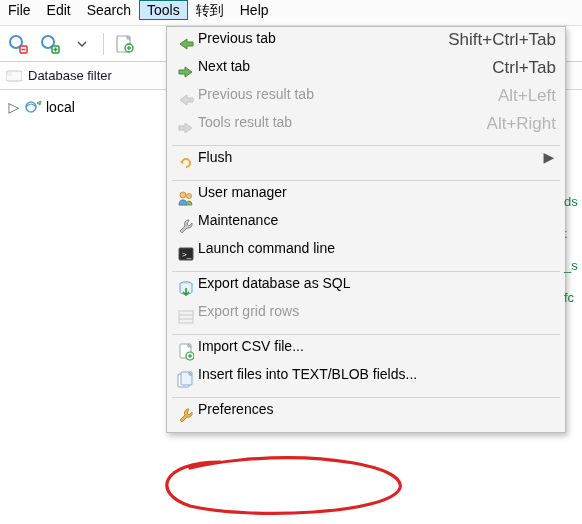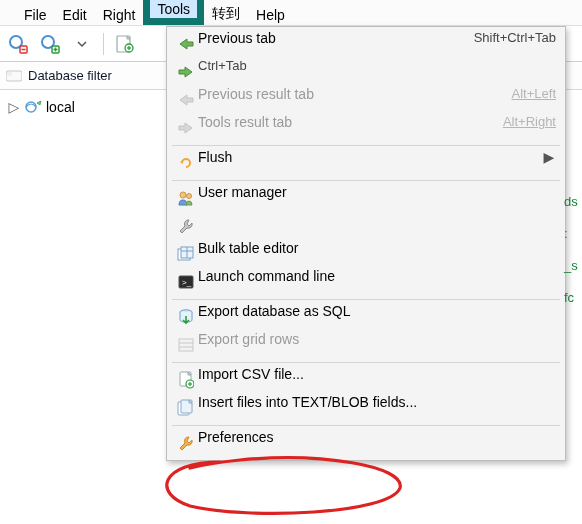--- a/index.html
+++ b/index.html
@@ -9,33 +9,33 @@
     font-size: 14px;
     background: #fff;
     color: #000;
     width: 582px;
     height: 524px;
     overflow: hidden;
     position: relative;
   }
   .menubar {
     display: flex;
-    align-items: flex-end;
+    align-items: flex-start;
     height: 26px;
-    padding: 0 16px;
+    padding: 0 0;
     border-bottom: 1px solid #e0e0e0;
     background: #fbfbfb;
   }
   .menubar .mitem {
     padding: 2px 8px;
     cursor: default;
   }
   .menubar .mitem.open {
     background: #cde8ff;
-    border: 7px solid #0f766e;
+    border: 1px solid #0f766e;
     padding: 1px 7px;
   }
   .toolbar {
     display: flex;
     align-items: center;
     height: 36px;
     padding: 2px 4px;
     gap: 4px;
     border-bottom: 1px solid #d0d0d0;
   }
@@ -81,24 +81,24 @@
     box-shadow: 2px 3px 6px rgba(0,0,0,.25);
     padding: 3px;
   }
   .drow {
     display: flex;
     height: 28px;
     padding: 0 6px 0 4px;
     white-space: nowrap;
   }
   .drow.disabled { color: #9a9a9a; }
-  .drow.disabled .shortcut { color: #b5b5b5; text-decoration: underline; }
+  .drow.disabled .shortcut { color: #b5b5b5; }
   .drow .dicon { width: 24px; display:flex; align-items:center; justify-content:center; }
   .drow .dlabel { flex: 1; }
-  .drow .shortcut { color: #444; font-size: 13px; }
+  .drow .shortcut { color: #444; font-size: 17px; }
   .drow .sub { width: 14px; text-align:center; color:#555; }
   .dsep {
     height: 1px;
     background: #d4d4d4;
     margin: 3px 2px;
   }
   .rightcrumbs {
     position: absolute;
     right: 0;
     top: 90px;
@@ -114,21 +114,21 @@
     pointer-events: none;
   }
   svg { display:block; }
 </style>
 </head>
 <body>
 
 <div class="menubar">
   <div class="mitem">File</div>
   <div class="mitem">Edit</div>
-  <div class="mitem">Right</div>
+  <div class="mitem">Search</div>
   <div class="mitem open">Tools</div>
   <div class="mitem">转到</div>
   <div class="mitem">Help</div>
 </div>
 
 <div class="toolbar">
   <div class="tbtn">
     <span>
       <svg width="20" height="20">
           <circle cx="8" cy="8" r="6" fill="none" stroke="#4a8fd6" stroke-width="2"></circle>
@@ -203,20 +203,21 @@
     <span class="dlabel">Previous tab</span>
     <span class="shortcut">Shift+Ctrl+Tab</span>
   </div>
 
   <div class="drow">
     <span class="dicon">
         <svg width="18" height="14">
           <path d="M8 2 L15 7 L8 12 L8 9 L2 9 L2 5 L8 5 Z" fill="#6fb55a" stroke="#4c8a3d"></path>
         </svg>
       </span>
+    <span class="dlabel">Next tab</span>
     <span class="shortcut">Ctrl+Tab</span>
   </div>
 
   <div class="drow disabled">
     <span class="dicon">
         <svg width="18" height="14">
           <path d="M10 2 L3 7 L10 12 L10 9 L16 9 L16 5 L10 5 Z" fill="#d8d8d8" stroke="#c4c4c4"></path>
         </svg>
       </span>
     <span class="dlabel">Previous result tab</span>
@@ -259,33 +260,23 @@
       </span>
     <span class="dlabel">User manager</span>
   </div>
 
   <div class="drow">
     <span class="dicon">
         <svg width="16" height="16">
           <path d="M11 2 A4 4 0 0 0 7 8 L2 13 L4 15 L9 10 A4 4 0 0 0 14 5 L11 8 L9 6 Z" fill="#c8c8c8" stroke="#8a8a8a"></path>
         </svg>
       </span>
-  </div>
-
-  <div class="drow">
-    <span class="dicon">
-        <svg width="18" height="16">
-          <rect x="1" y="3" width="12" height="11" fill="#fff" stroke="#7aa0c8"></rect>
-          <rect x="4" y="1" width="12" height="11" fill="#eaf2fb" stroke="#7aa0c8"></rect>
-          <line x1="4" y1="5" x2="16" y2="5" stroke="#7aa0c8"></line>
-          <line x1="10" y1="1" x2="10" y2="12" stroke="#7aa0c8"></line>
-        </svg>
-      </span>
-    <span class="dlabel">Bulk table editor</span>
-  </div>
+    <span class="dlabel">Maintenance</span>
+  </div>
+
 
   <div class="drow">
     <span class="dicon">
         <svg width="16" height="14">
           <rect x="1" y="1" width="14" height="12" rx="1" fill="#2b2b2b" stroke="#555"></rect>
           <text x="4" y="10" font-size="8" fill="#fff">&gt;_</text>
         </svg>
       </span>
     <span class="dlabel">Launch command line</span>
   </div>

